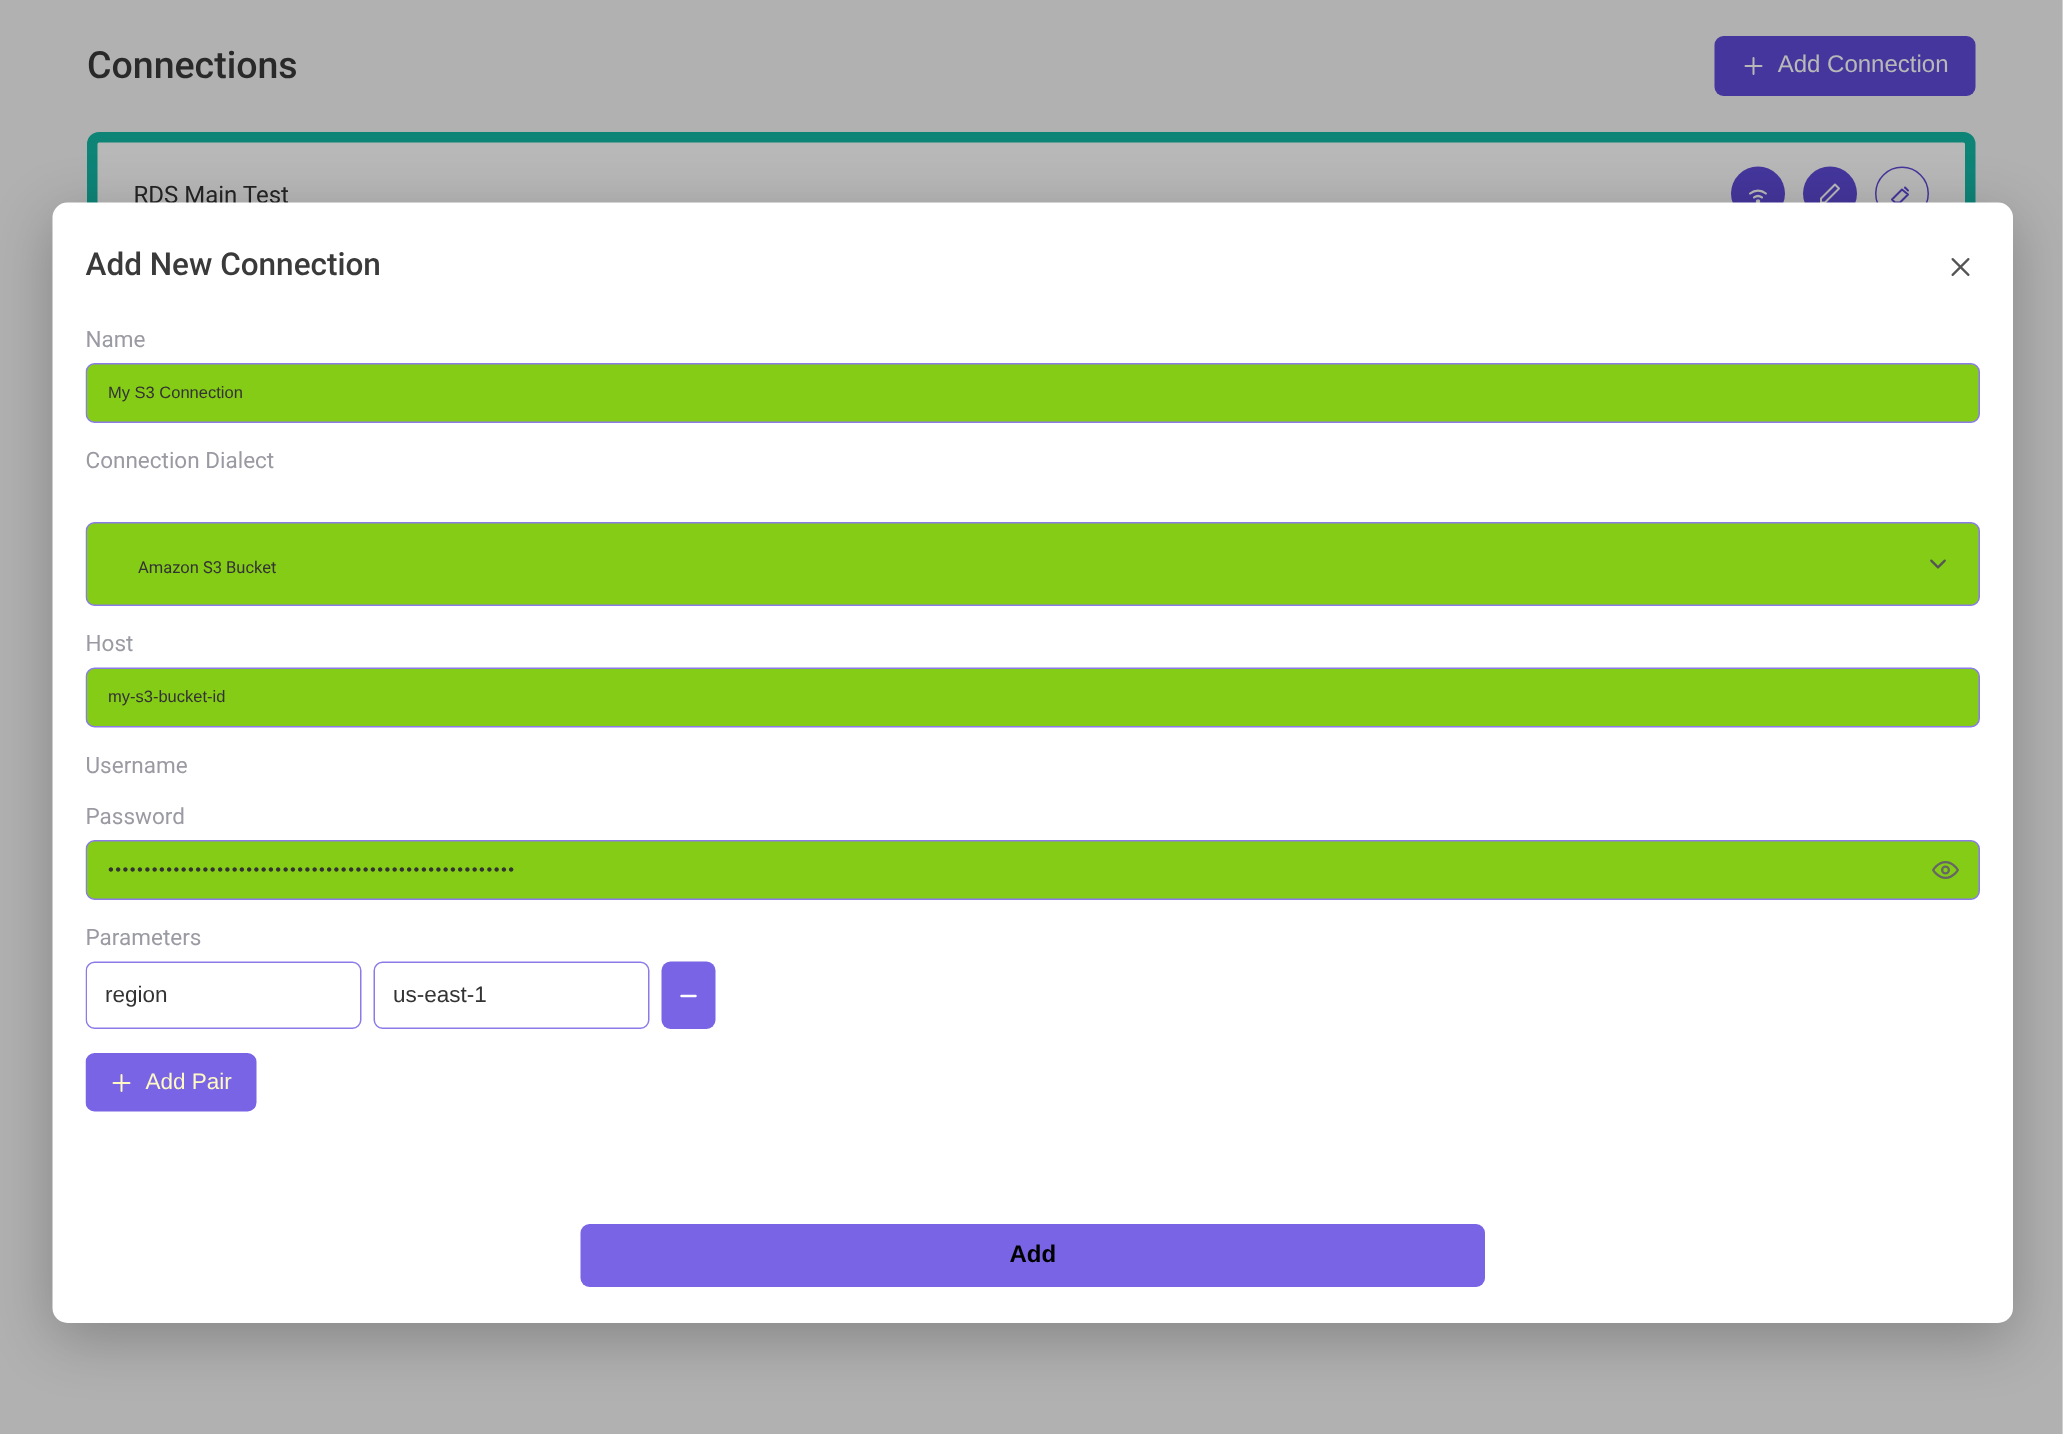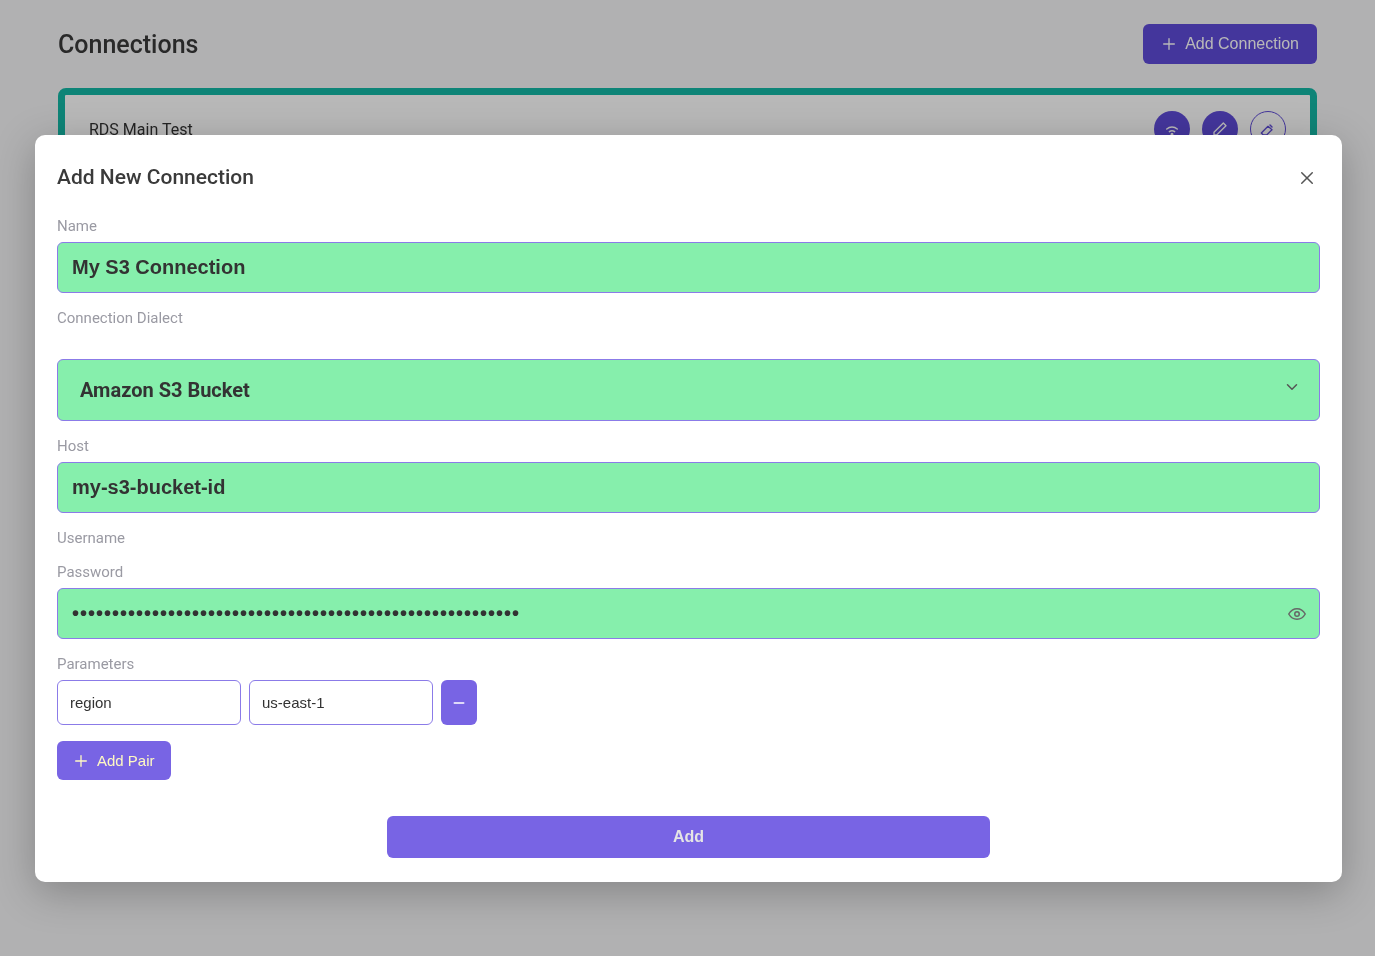--- a/index.html
+++ b/index.html
@@ -104,31 +104,30 @@
     font-size: 15px;
     color: #9a9aa3;
     margin-bottom: 7px;
     display: block;
   }
   .text-input, .select-control {
     width: 100%;
     border: 1px solid #8b7be8;
     border-radius: 6px;
     padding: 13px 14px;
-    font-size: 20px;
+    font-size: 11px;
     color: #333;
     outline: none;
-    background: #86efac;
-    font-weight: bold;
+    background: #84cc16;
   }
   .select-control {
     display: flex;
-    align-items: flex-start;
+    align-items: flex-end;
     justify-content: space-between;
-    padding: 18px 18px 18px 22px;
+    padding: 18px 18px 18px 34px;
     cursor: pointer;
     margin-top: 32px;
   }
   .password-wrap { position: relative; }
   .eye-btn {
     position: absolute;
     right: 14px; top: 50%; transform: translateY(-50%);
     background: none; border: none; cursor: pointer;
     color: #666;
   }
@@ -170,21 +169,21 @@
     cursor: pointer;
   }
   .modal-footer {
     display: flex;
     justify-content: center;
     margin-top: 14px;
   }
   .submit-btn {
     width: 603px;
     background: #7864e4;
-    color: #e5e5e5;
+    color: #000000;
     border: none;
     border-radius: 6px;
     padding: 12px 17px;
     font-size: 16px;
     font-weight: 600;
     cursor: pointer;
   }
   svg { display: block; }
 </style>
 </head>

